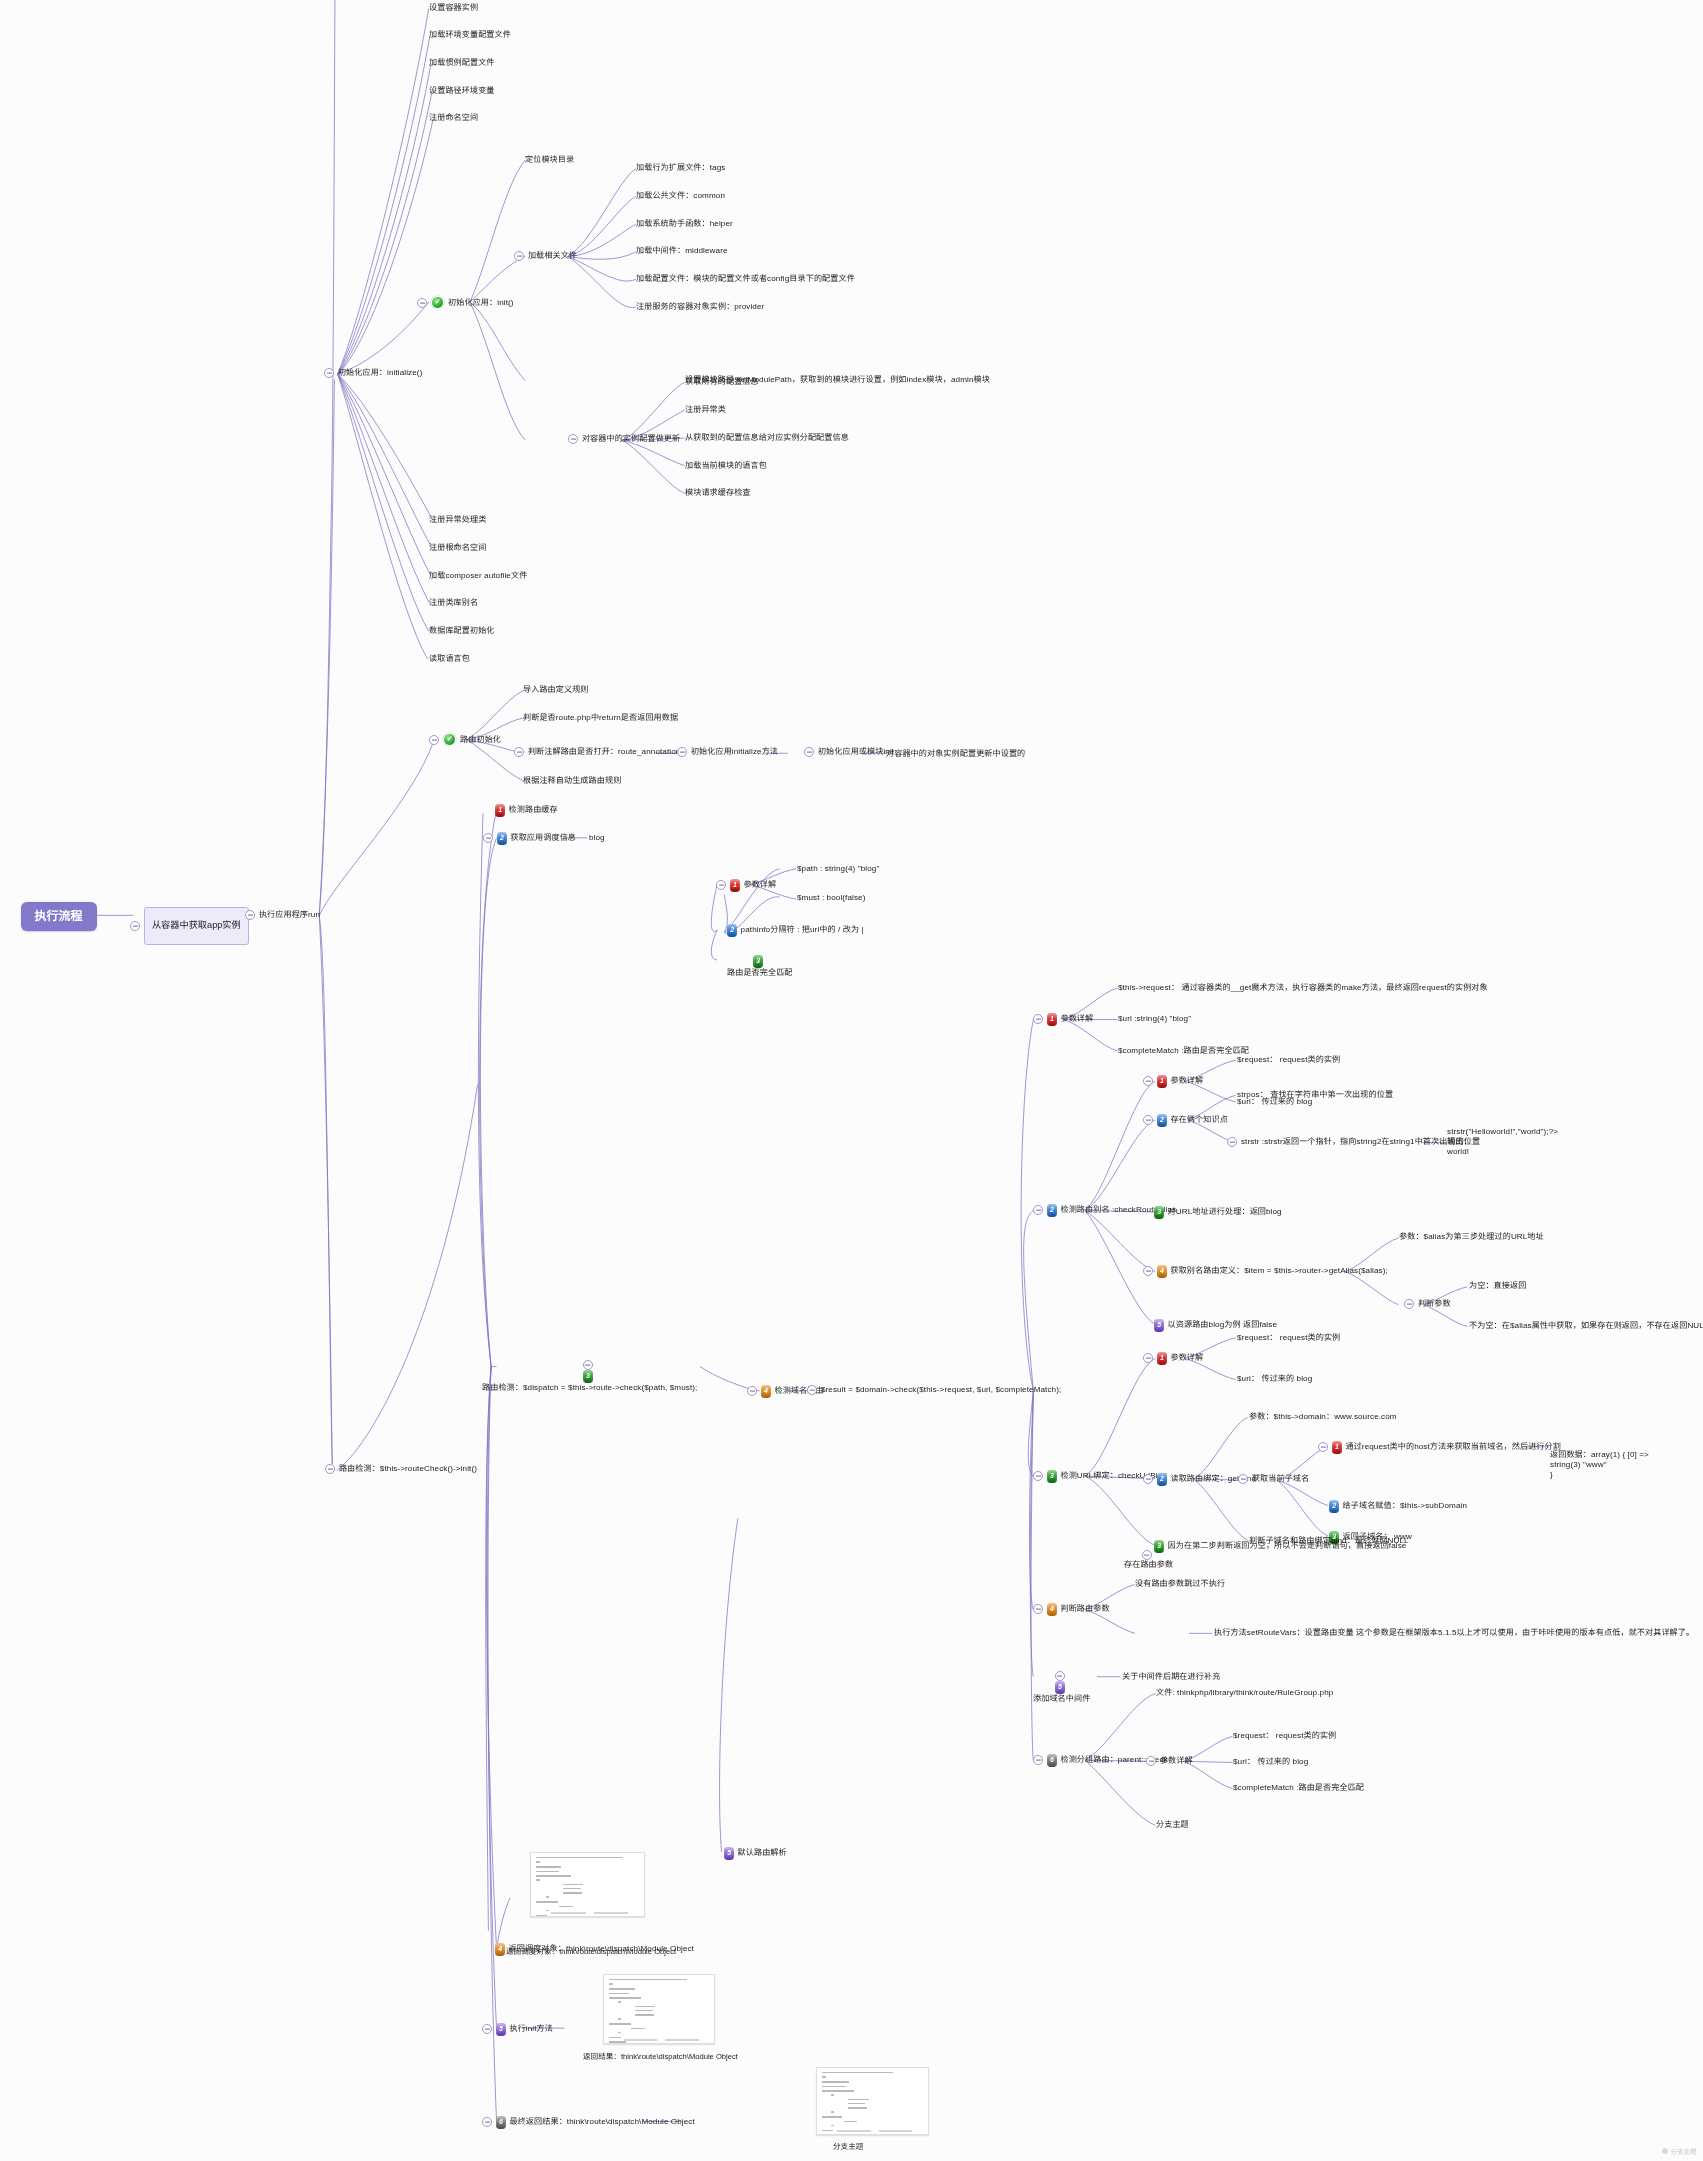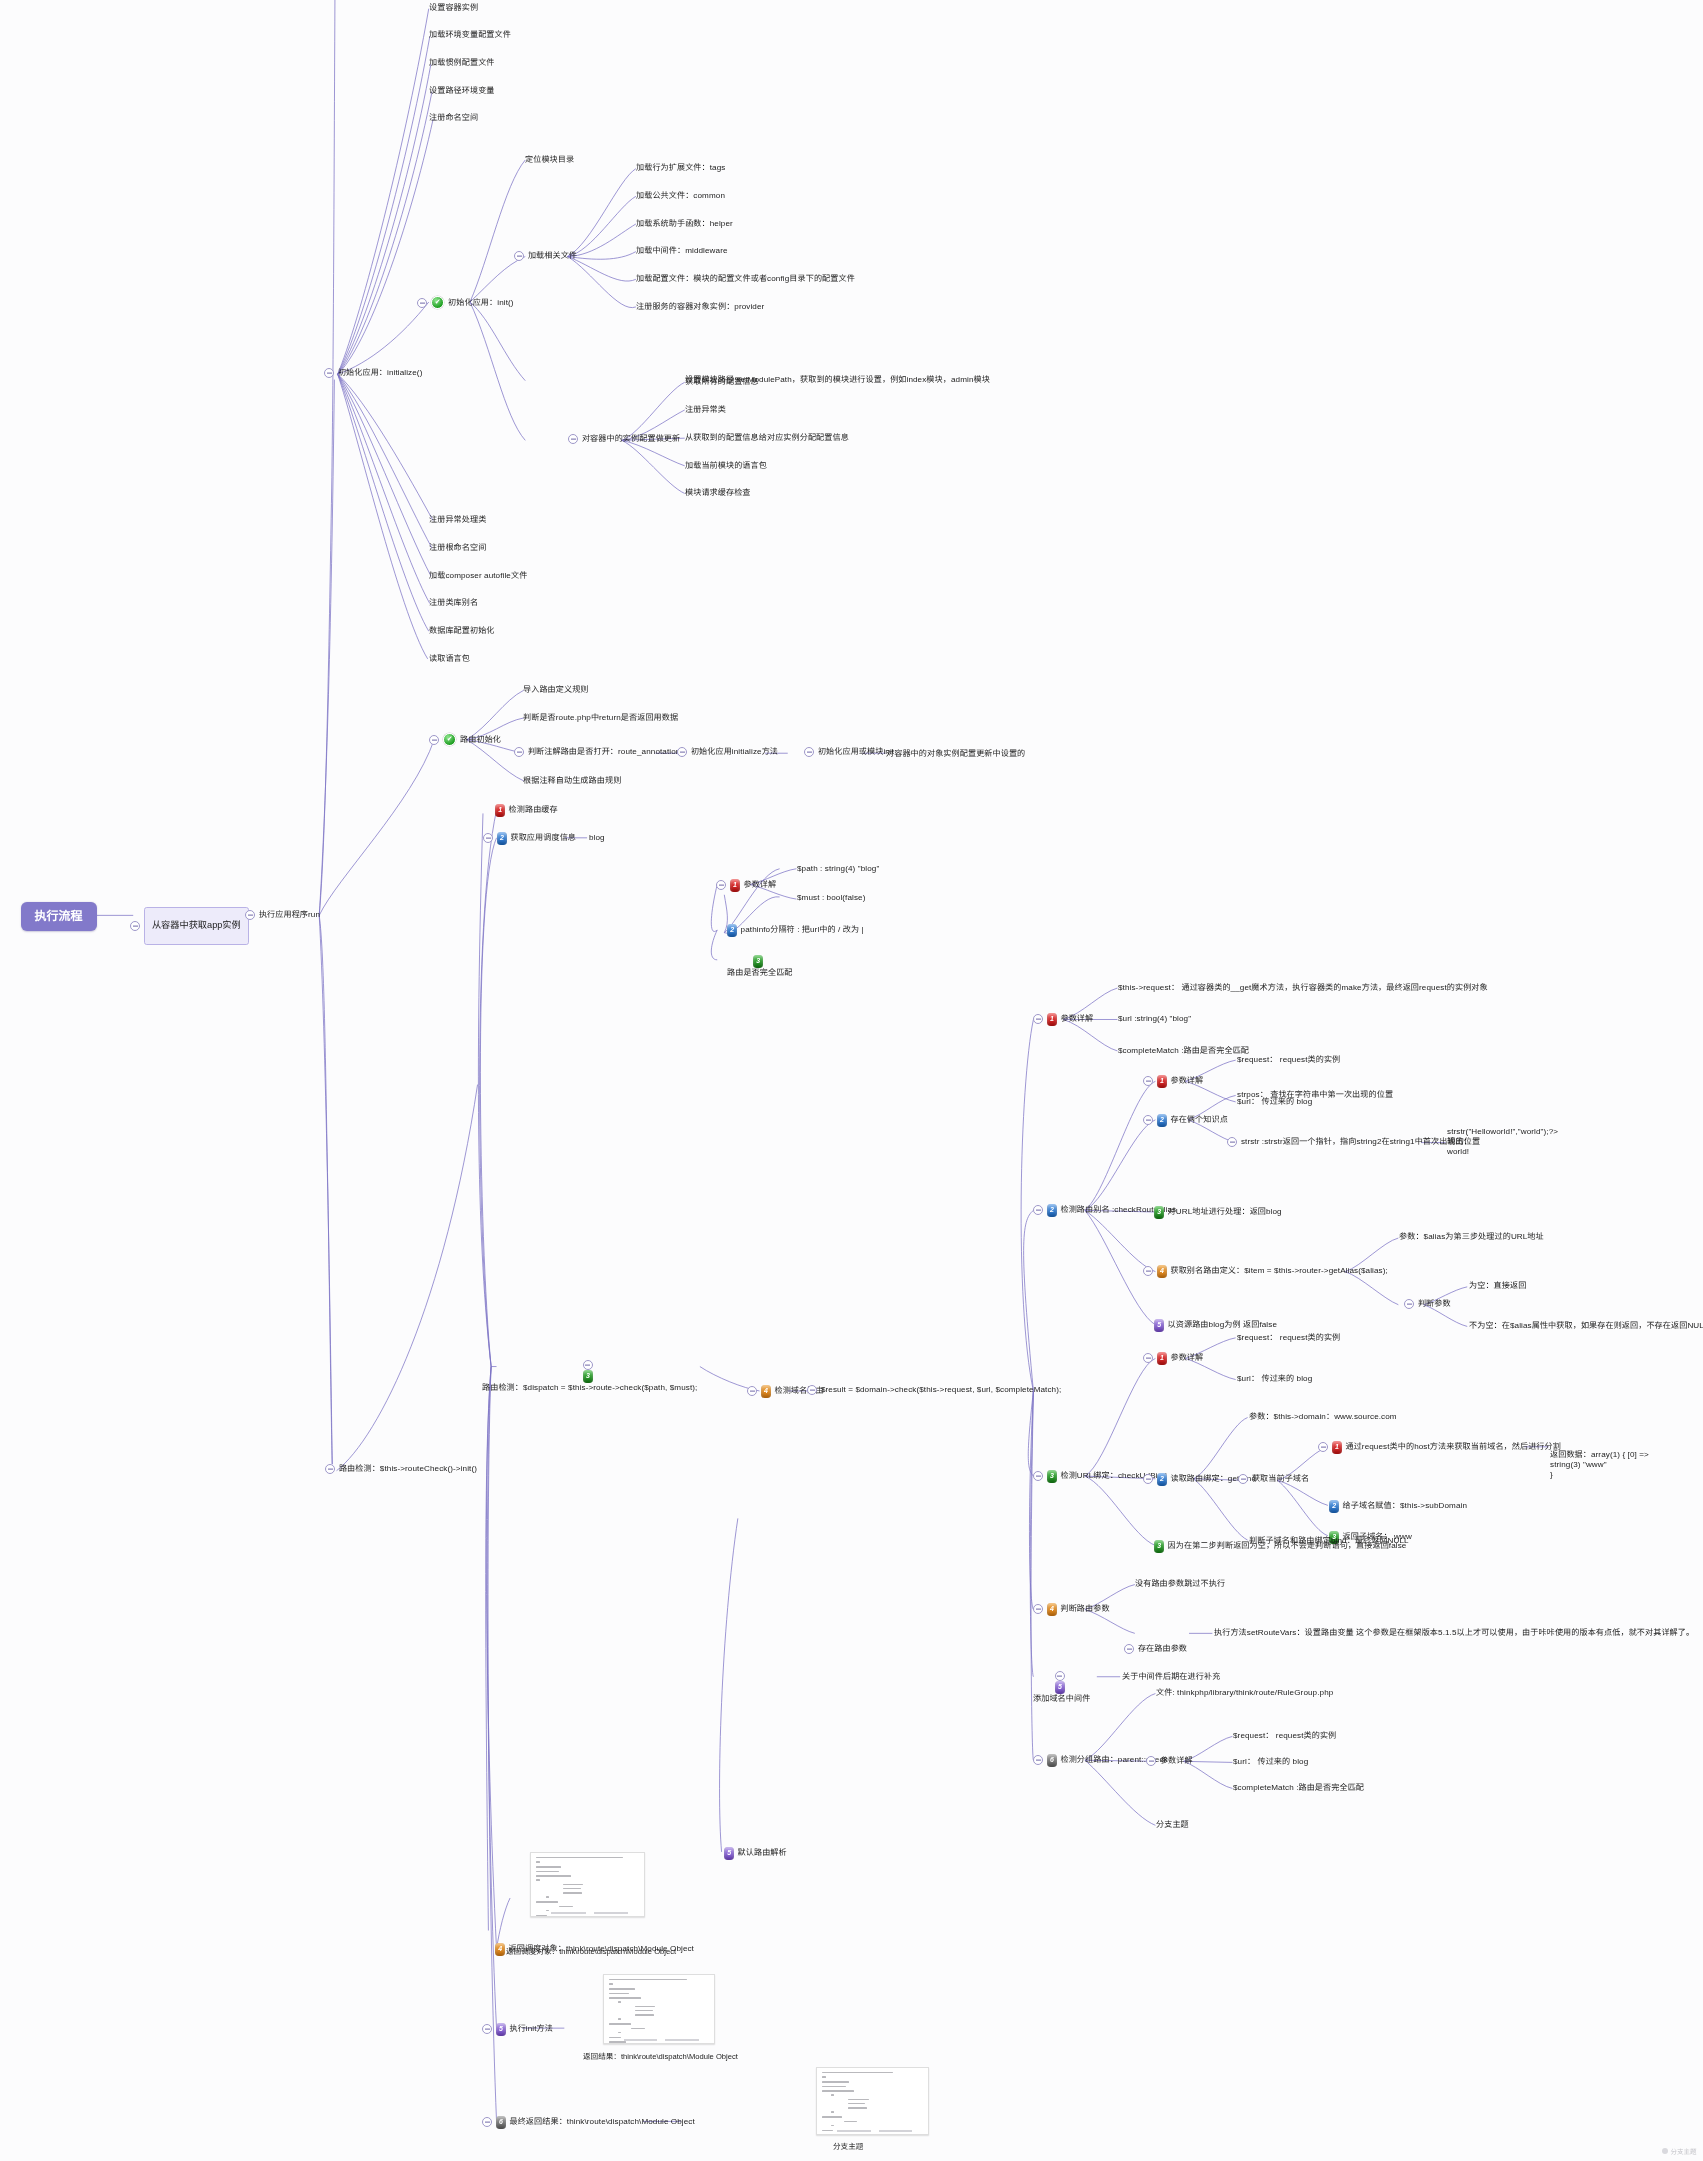--- a/index.html
+++ b/index.html
@@ -591,21 +591,21 @@
   </div>
 
   <div class="node" style="left:1033px;top:1603px;">
     <span class="toggle"></span>
     <span class="badge b4">4</span>
     <span class="txt">判断路由参数</span>
   </div>
   <div class="node" style="left:1135px;top:1579px;">
       <span class="txt">没有路由参数跳过不执行</span>
     </div>
-  <div class="node" style="left:1124px;top:1644px;">
+  <div class="node" style="left:1124px;top:1550px;flex-direction:column;">
     <span class="toggle"></span>
     <span class="txt">存在路由参数</span>
   </div>
   <div class="node" style="left:1214px;top:1628px;">
       <span class="txt">执行方法setRouteVars：设置路由变量 这个参数是在框架版本5.1.5以上才可以使用，由于咔咔使用的版本有点低，就不对其详解了。</span>
     </div>
 
   <div class="node" style="left:1033px;top:1671px;flex-direction:column;">
     <span class="toggle"></span>
     <span class="badge b5">5</span>

